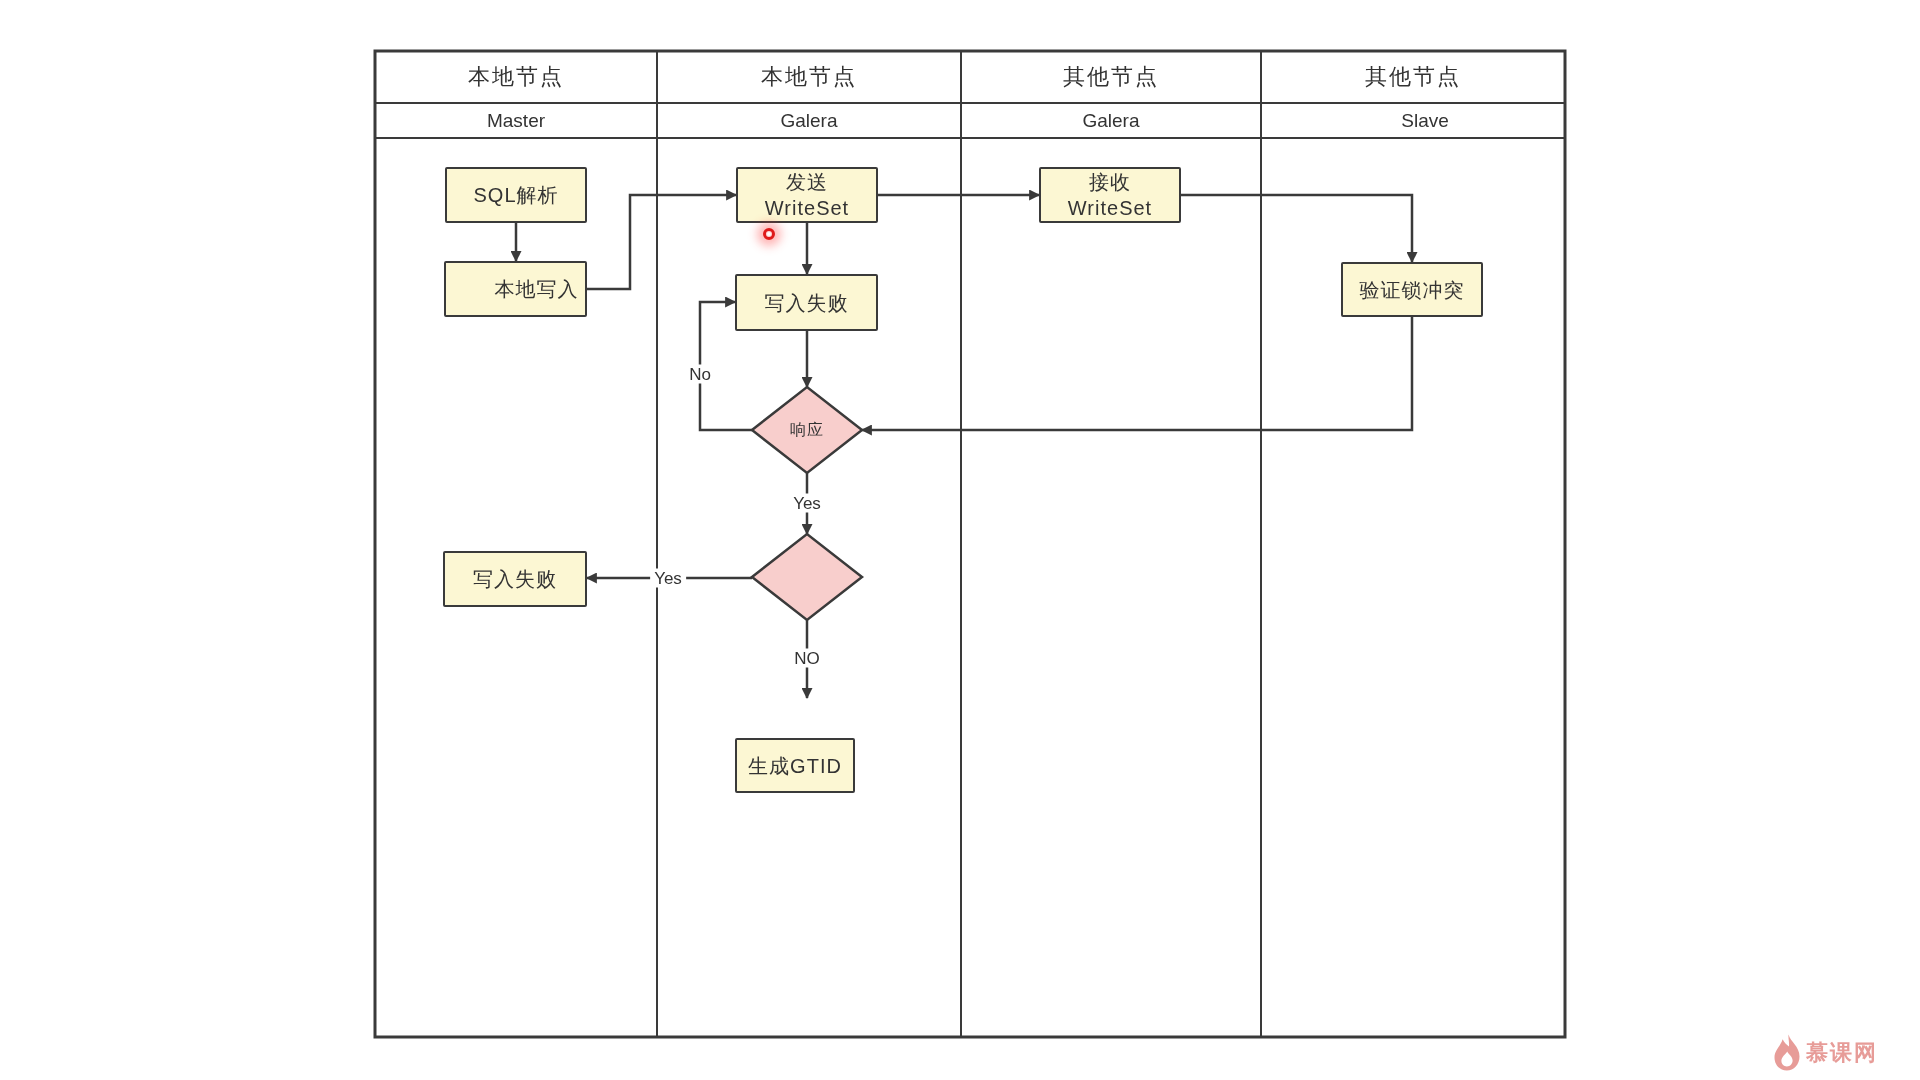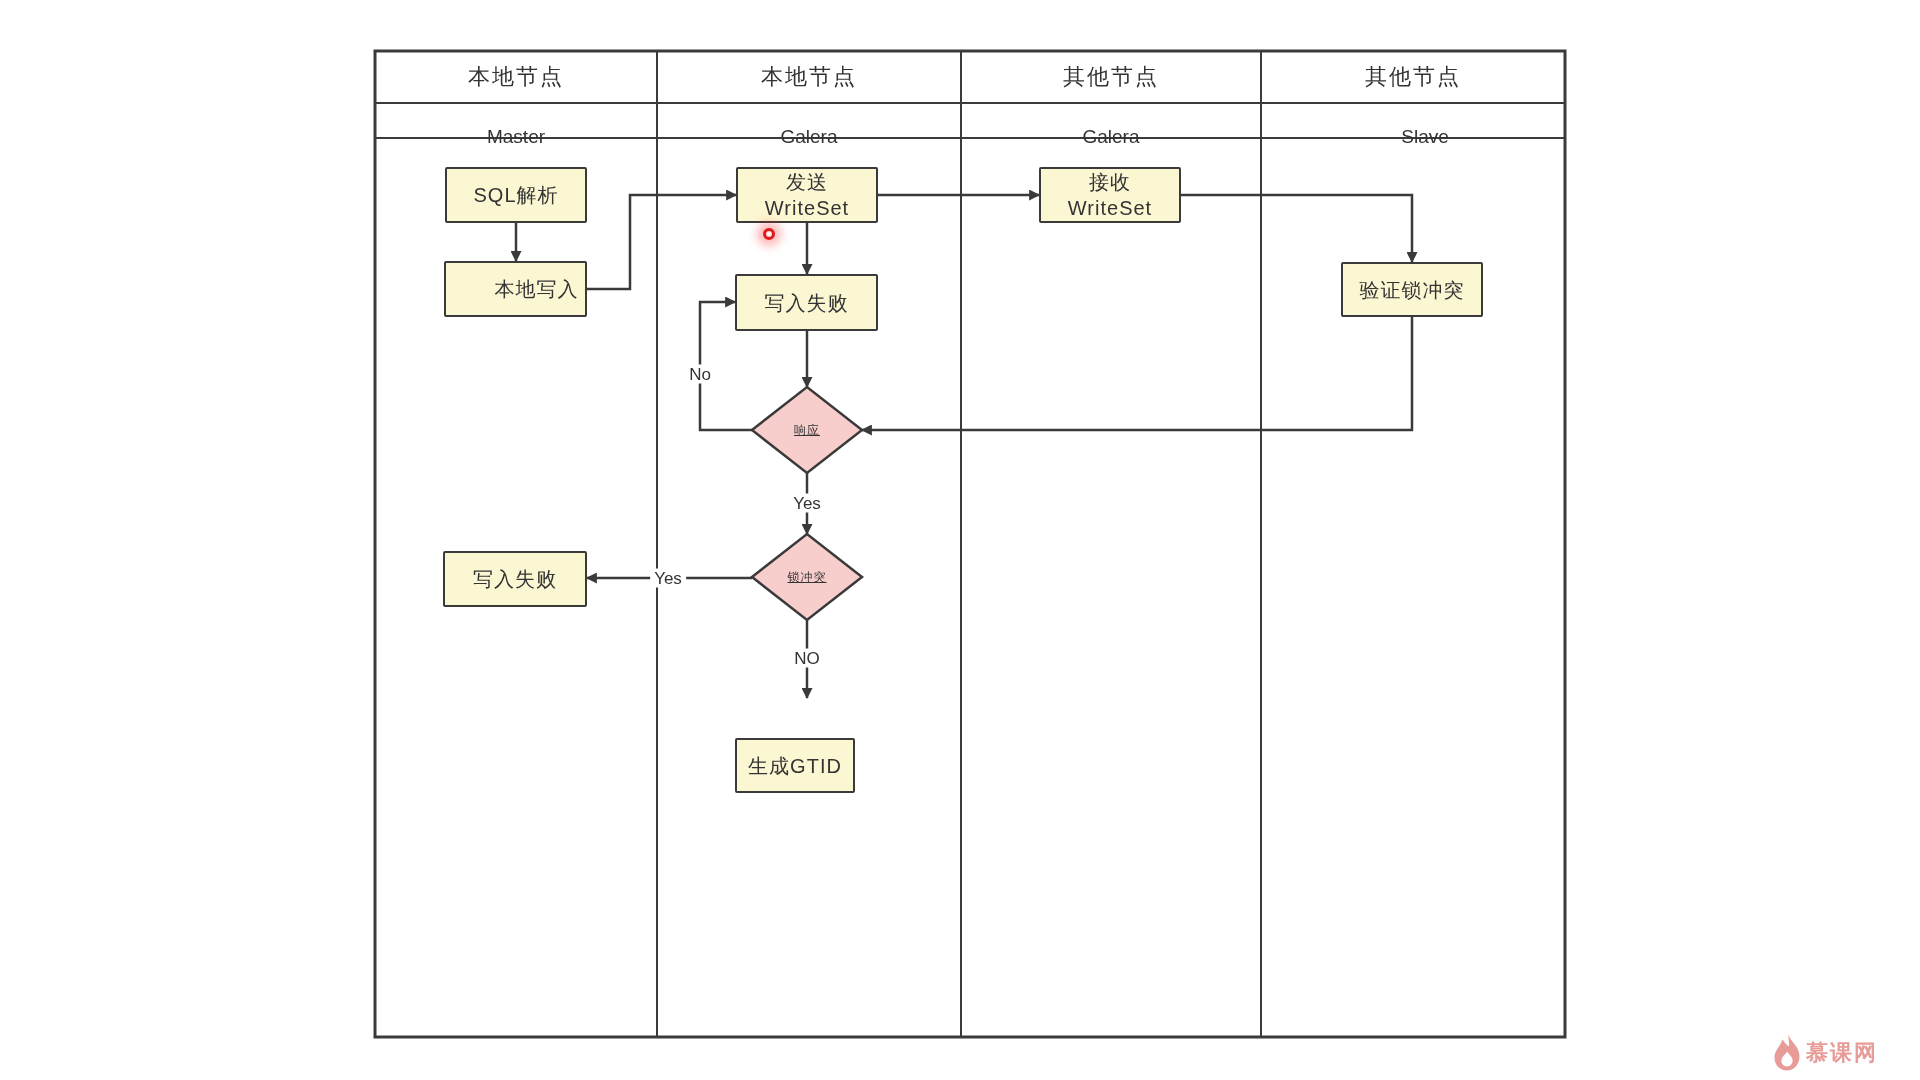--- a/index.html
+++ b/index.html
@@ -18,27 +18,27 @@
   #stage{position:relative;width:1920px;height:1080px;background:var(--background);}
   svg#diagram-svg{position:absolute;left:0;top:0;}
   .tbl-outer{fill:none;stroke:var(--line);stroke-width:3;}
   .tbl-line{stroke:var(--line);stroke-width:2;}
   .edge{fill:none;stroke:var(--line);stroke-width:2.5;}
   .arrowhead{fill:var(--line);}
   .decision{fill:var(--decision-fill);stroke:var(--node-border);stroke-width:2.5;}
   .lane-title{position:absolute;display:flex;align-items:center;justify-content:center;
     font-size:22px;letter-spacing:2px;}
   .lane-subtitle{position:absolute;display:flex;align-items:center;justify-content:center;
-    font-size:19px;margin-top:16px;}
+    font-size:19px;}
   .node{position:absolute;display:flex;flex-direction:column;align-items:center;justify-content:center;
     background:var(--node-fill);border:2.5px solid var(--node-border);border-radius:2px;
     font-size:20px;line-height:26px;letter-spacing:1px;}
   .node .nline{display:block;text-align:center;}
   .diamond-label{position:absolute;display:flex;align-items:center;justify-content:center;
-    font-size:12px;letter-spacing:1px;background:transparent;text-decoration:underline;}
+    font-size:16px;letter-spacing:1px;background:transparent;}
   .edge-label{position:absolute;transform:translate(-50%,-50%);background:var(--background);
     padding:0 4px;font-size:17px;color:var(--text);line-height:19px;}
   #laser-dot{position:absolute;left:763px;top:228px;width:12px;height:12px;border-radius:50%;
     background:#fff;border:3.5px solid var(--pointer-red);
     box-shadow:0 0 10px 6px rgba(255,45,45,0.35), inset 0 0 2px rgba(255,45,45,0.6);}
   #watermark{position:absolute;left:1772px;top:1033px;display:flex;align-items:center;gap:4px;}
   #watermark .wm-text{color:var(--watermark);font-size:22px;font-weight:bold;letter-spacing:2px;line-height:40px;}
 </style>
 </head>
 <body>
@@ -110,21 +110,20 @@
     <span class="nline">验证锁冲突</span>
   </div>
   <div class="node" style="left:443px;top:551px;width:144px;height:56px;">
     <span class="nline">写入失败</span>
   </div>
   <div class="node" style="left:735px;top:738px;width:120px;height:55px;">
     <span class="nline">生成GTID</span>
   </div>
 
   <div class="diamond-label" style="left:752px;top:387px;width:110px;height:86px;">响应</div>
-  <div class="diamond-label" style="left:752px;top:534px;width:110px;height:86px;">锁冲突</div>
 
   <div class="edge-label" style="left:700px;top:374px;">No</div>
   <div class="edge-label" style="left:807px;top:503px;">Yes</div>
   <div class="edge-label" style="left:668px;top:578px;">Yes</div>
   <div class="edge-label" style="left:807px;top:658px;">NO</div>
 
   <div id="laser-dot"></div>
 
   <div id="watermark">
     <svg width="30" height="40" viewBox="0 0 30 40">

